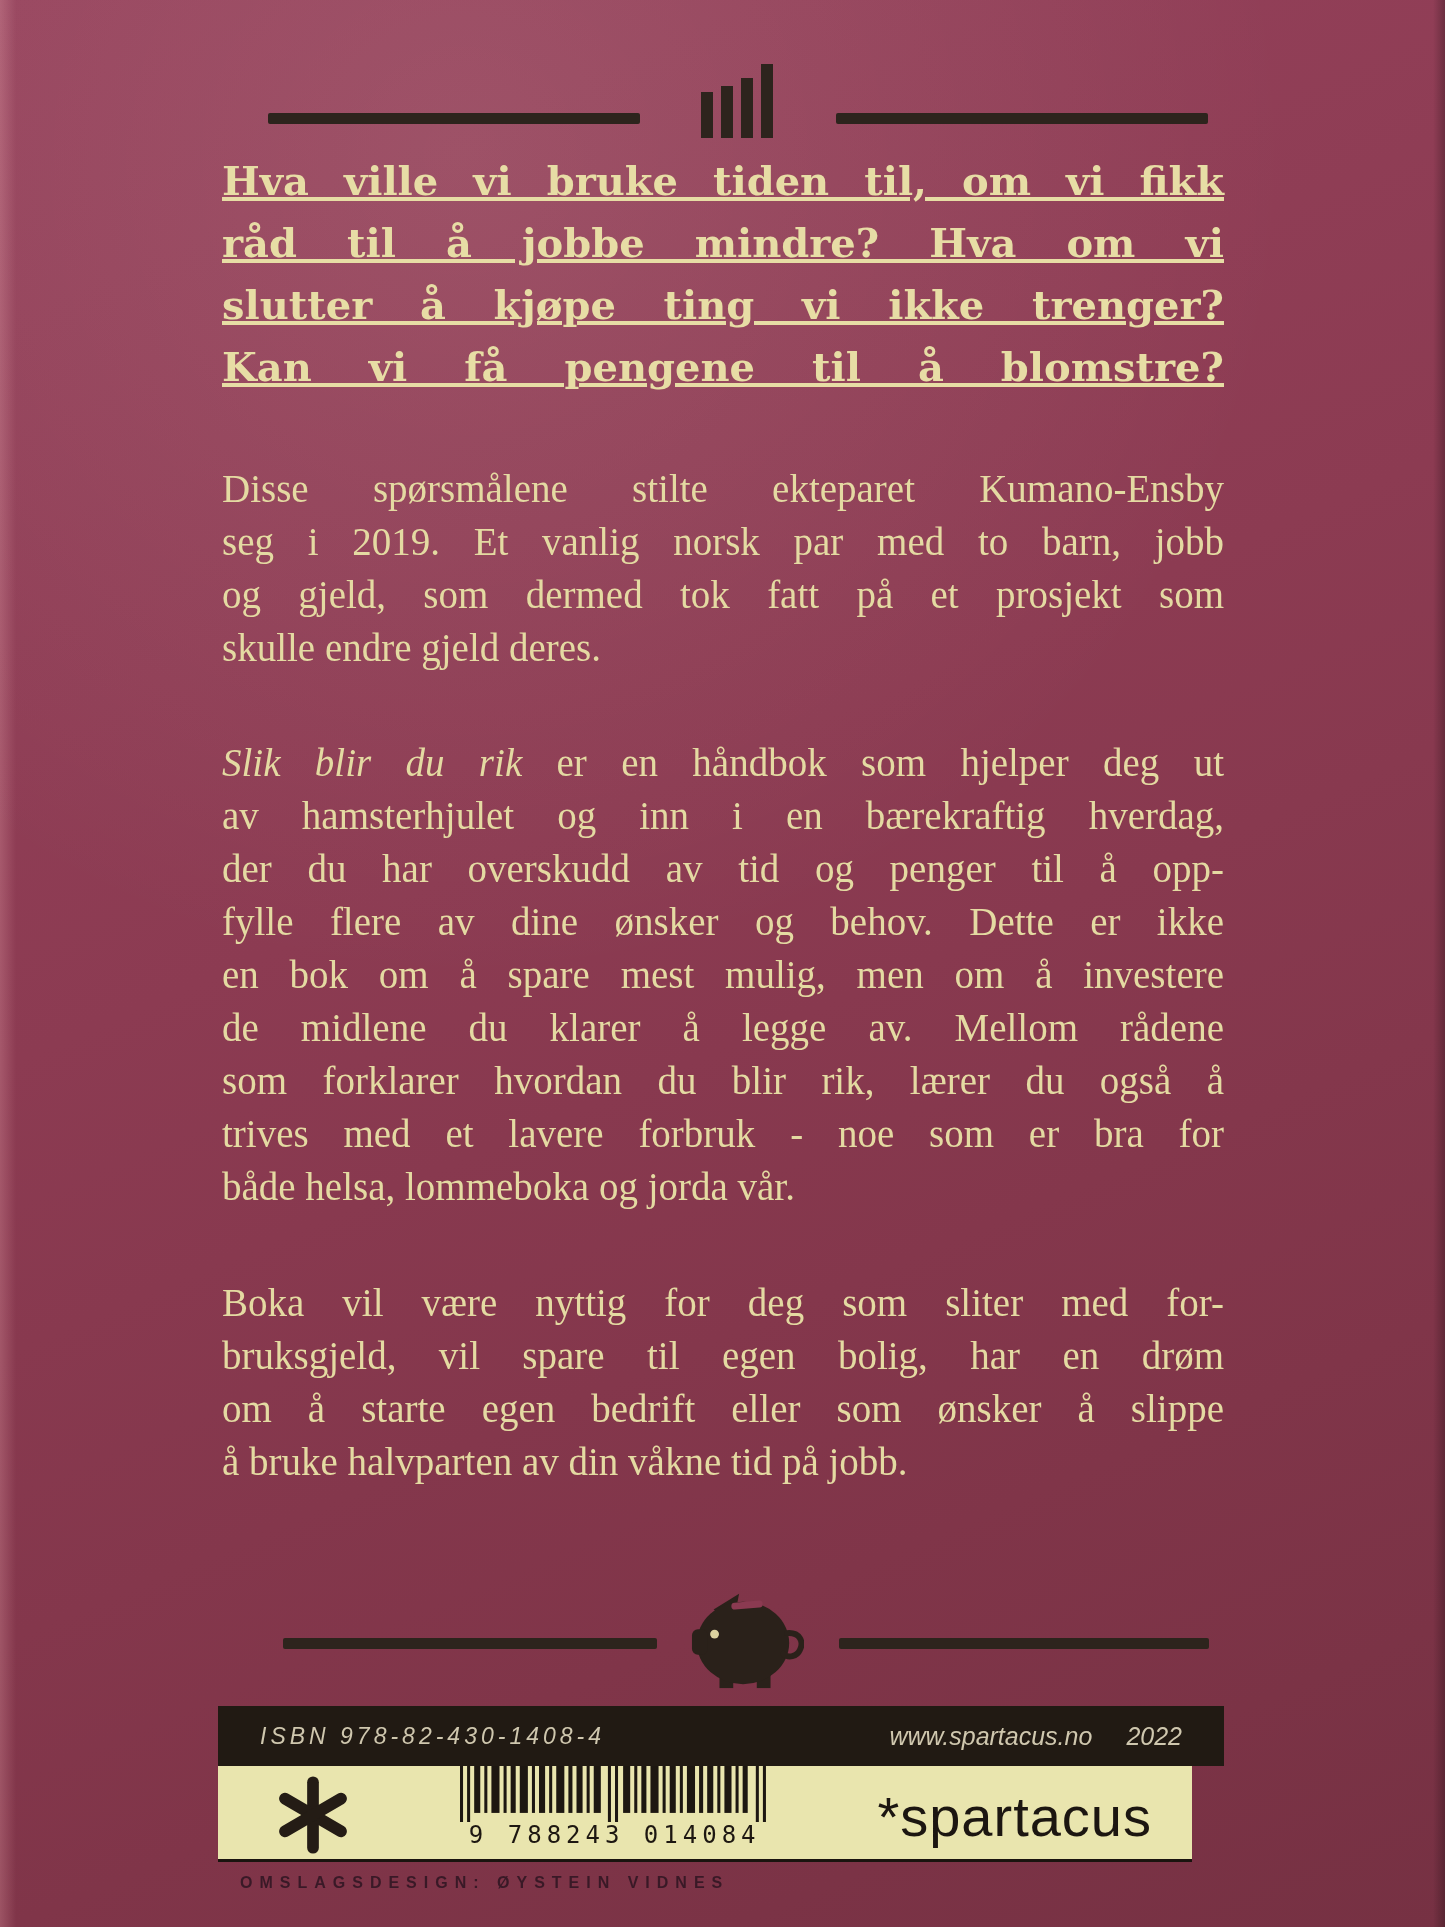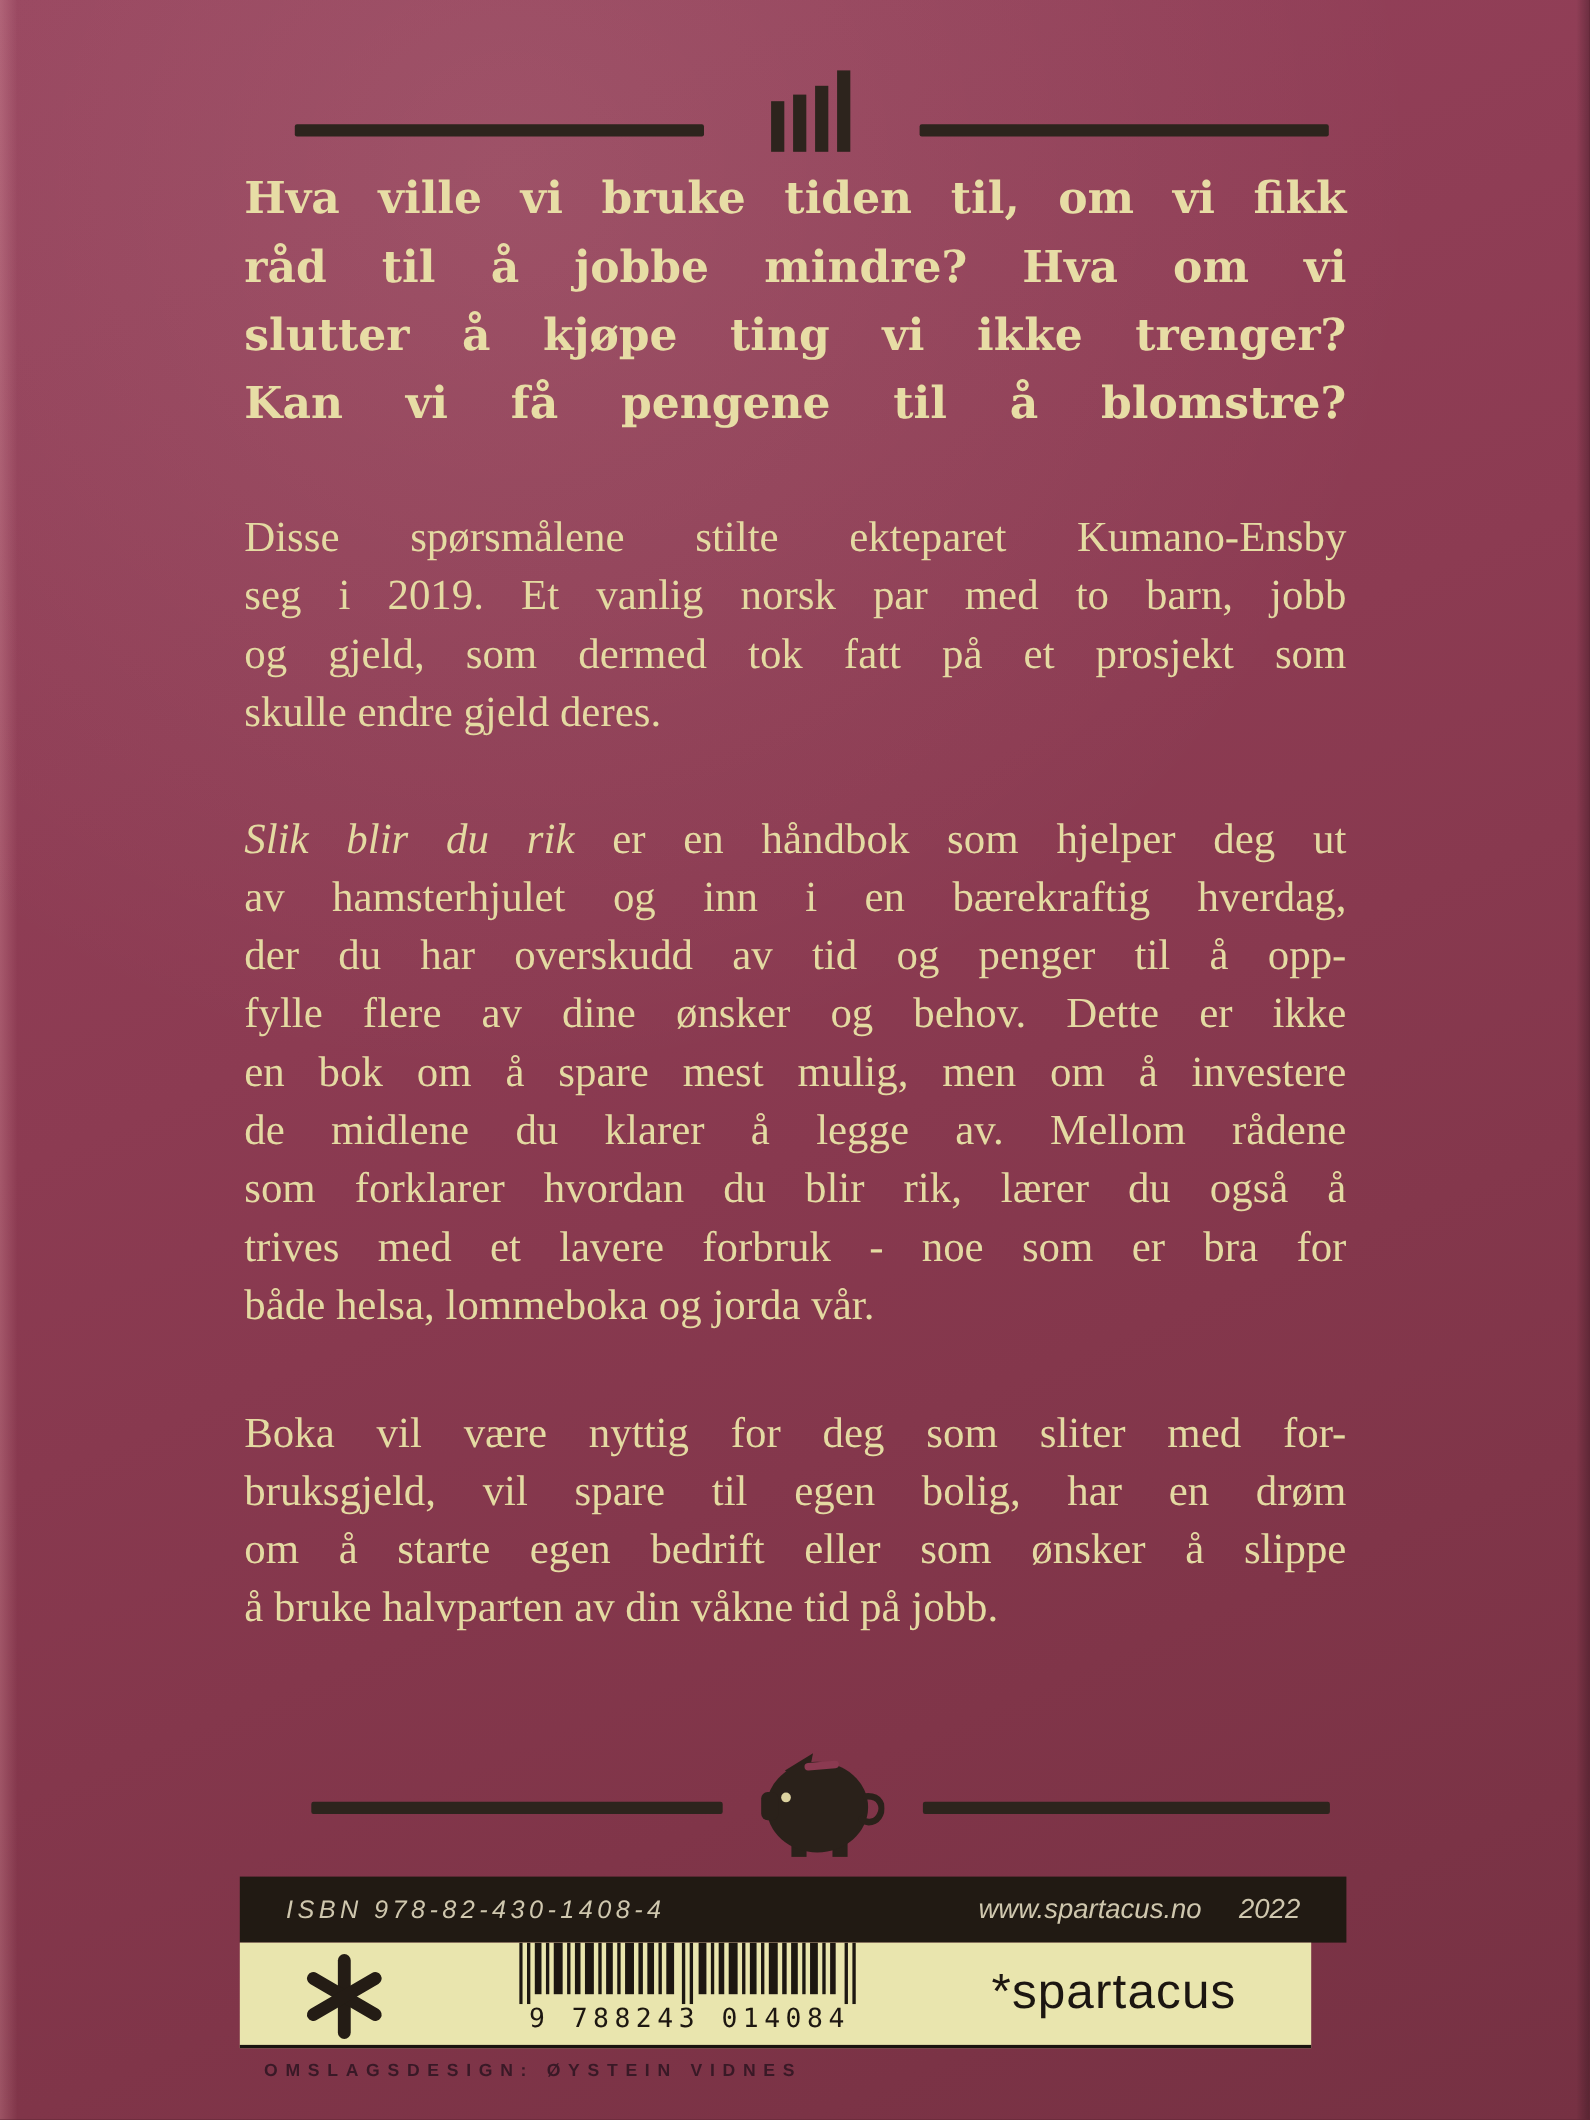--- a/index.html
+++ b/index.html
@@ -15,21 +15,21 @@
   .rule { position:absolute; height:11px; background:#2d241d; border-radius:2px; }
 
   
   .bars-icon { position:absolute; left:701px; top:64px; width:76px; height:74px;
     display:flex; align-items:flex-end; gap:8px; }
   .bars-icon i { display:block; width:12px; background:#2d241d; }
 
   .headline { position:absolute; left:222px; top:150px; width:1002px;
     font-family:"DejaVu Serif", serif; font-weight:bold; font-size:40px;
     line-height:62px; color:#e7dda5; }
-  .headline .line { text-align:justify; text-align-last:justify; }
+  .headline .line { text-align:justify; text-align-last:justify;text-decoration:underline; }
 
   .body-par { position:absolute; left:222px; width:1002px;
     font-size:39px; line-height:53px; color:#e4daa2; }
   .body-par .line { text-align:justify; text-align-last:justify; }
   .body-par .line.last { text-align:left; text-align-last:left; }
   .ital { font-style:italic; }
 
   .par1 { top:462px; }
   .par2 { top:736px; }
   .par3 { top:1276px; }
@@ -46,22 +46,22 @@
   .website-group { font-size:25px; font-style:italic; display:flex; gap:34px; }
 
   
   .barcode-panel { position:absolute; left:218px; top:1766px; width:974px; height:96px;
     background:#e9e5ae; border-bottom:3px solid #1a140f; box-sizing:border-box;
     display:flex; align-items:flex-start; }
   .asterisk-logo { margin:10px 0 0 56px; }
   .barcode-wrap { margin:0 auto; display:flex; flex-direction:column; align-items:center; }
   .barcode-digits { font-family:"DejaVu Sans Mono", monospace; font-size:24px;
     letter-spacing:5px; color:#1d1711; margin-top:-1px; }
-  .publisher-logo { margin:18px 68px 0 0; font-family:"Liberation Sans", sans-serif;
-    font-size:45px; color:#1c1611; letter-spacing:1px; }
+  .publisher-logo { margin:18px 40px 0 0; font-family:"Liberation Sans", sans-serif;
+    font-size:56px; color:#1c1611; letter-spacing:1px; }
 
   .credit { position:absolute; left:240px; top:1874px;
     font-family:"Liberation Sans", sans-serif; font-size:16px; font-weight:bold;
     letter-spacing:7px; color:rgba(48,22,34,0.88); }
 </style>
 </head>
 <body>
 
 <div class="page">
 

